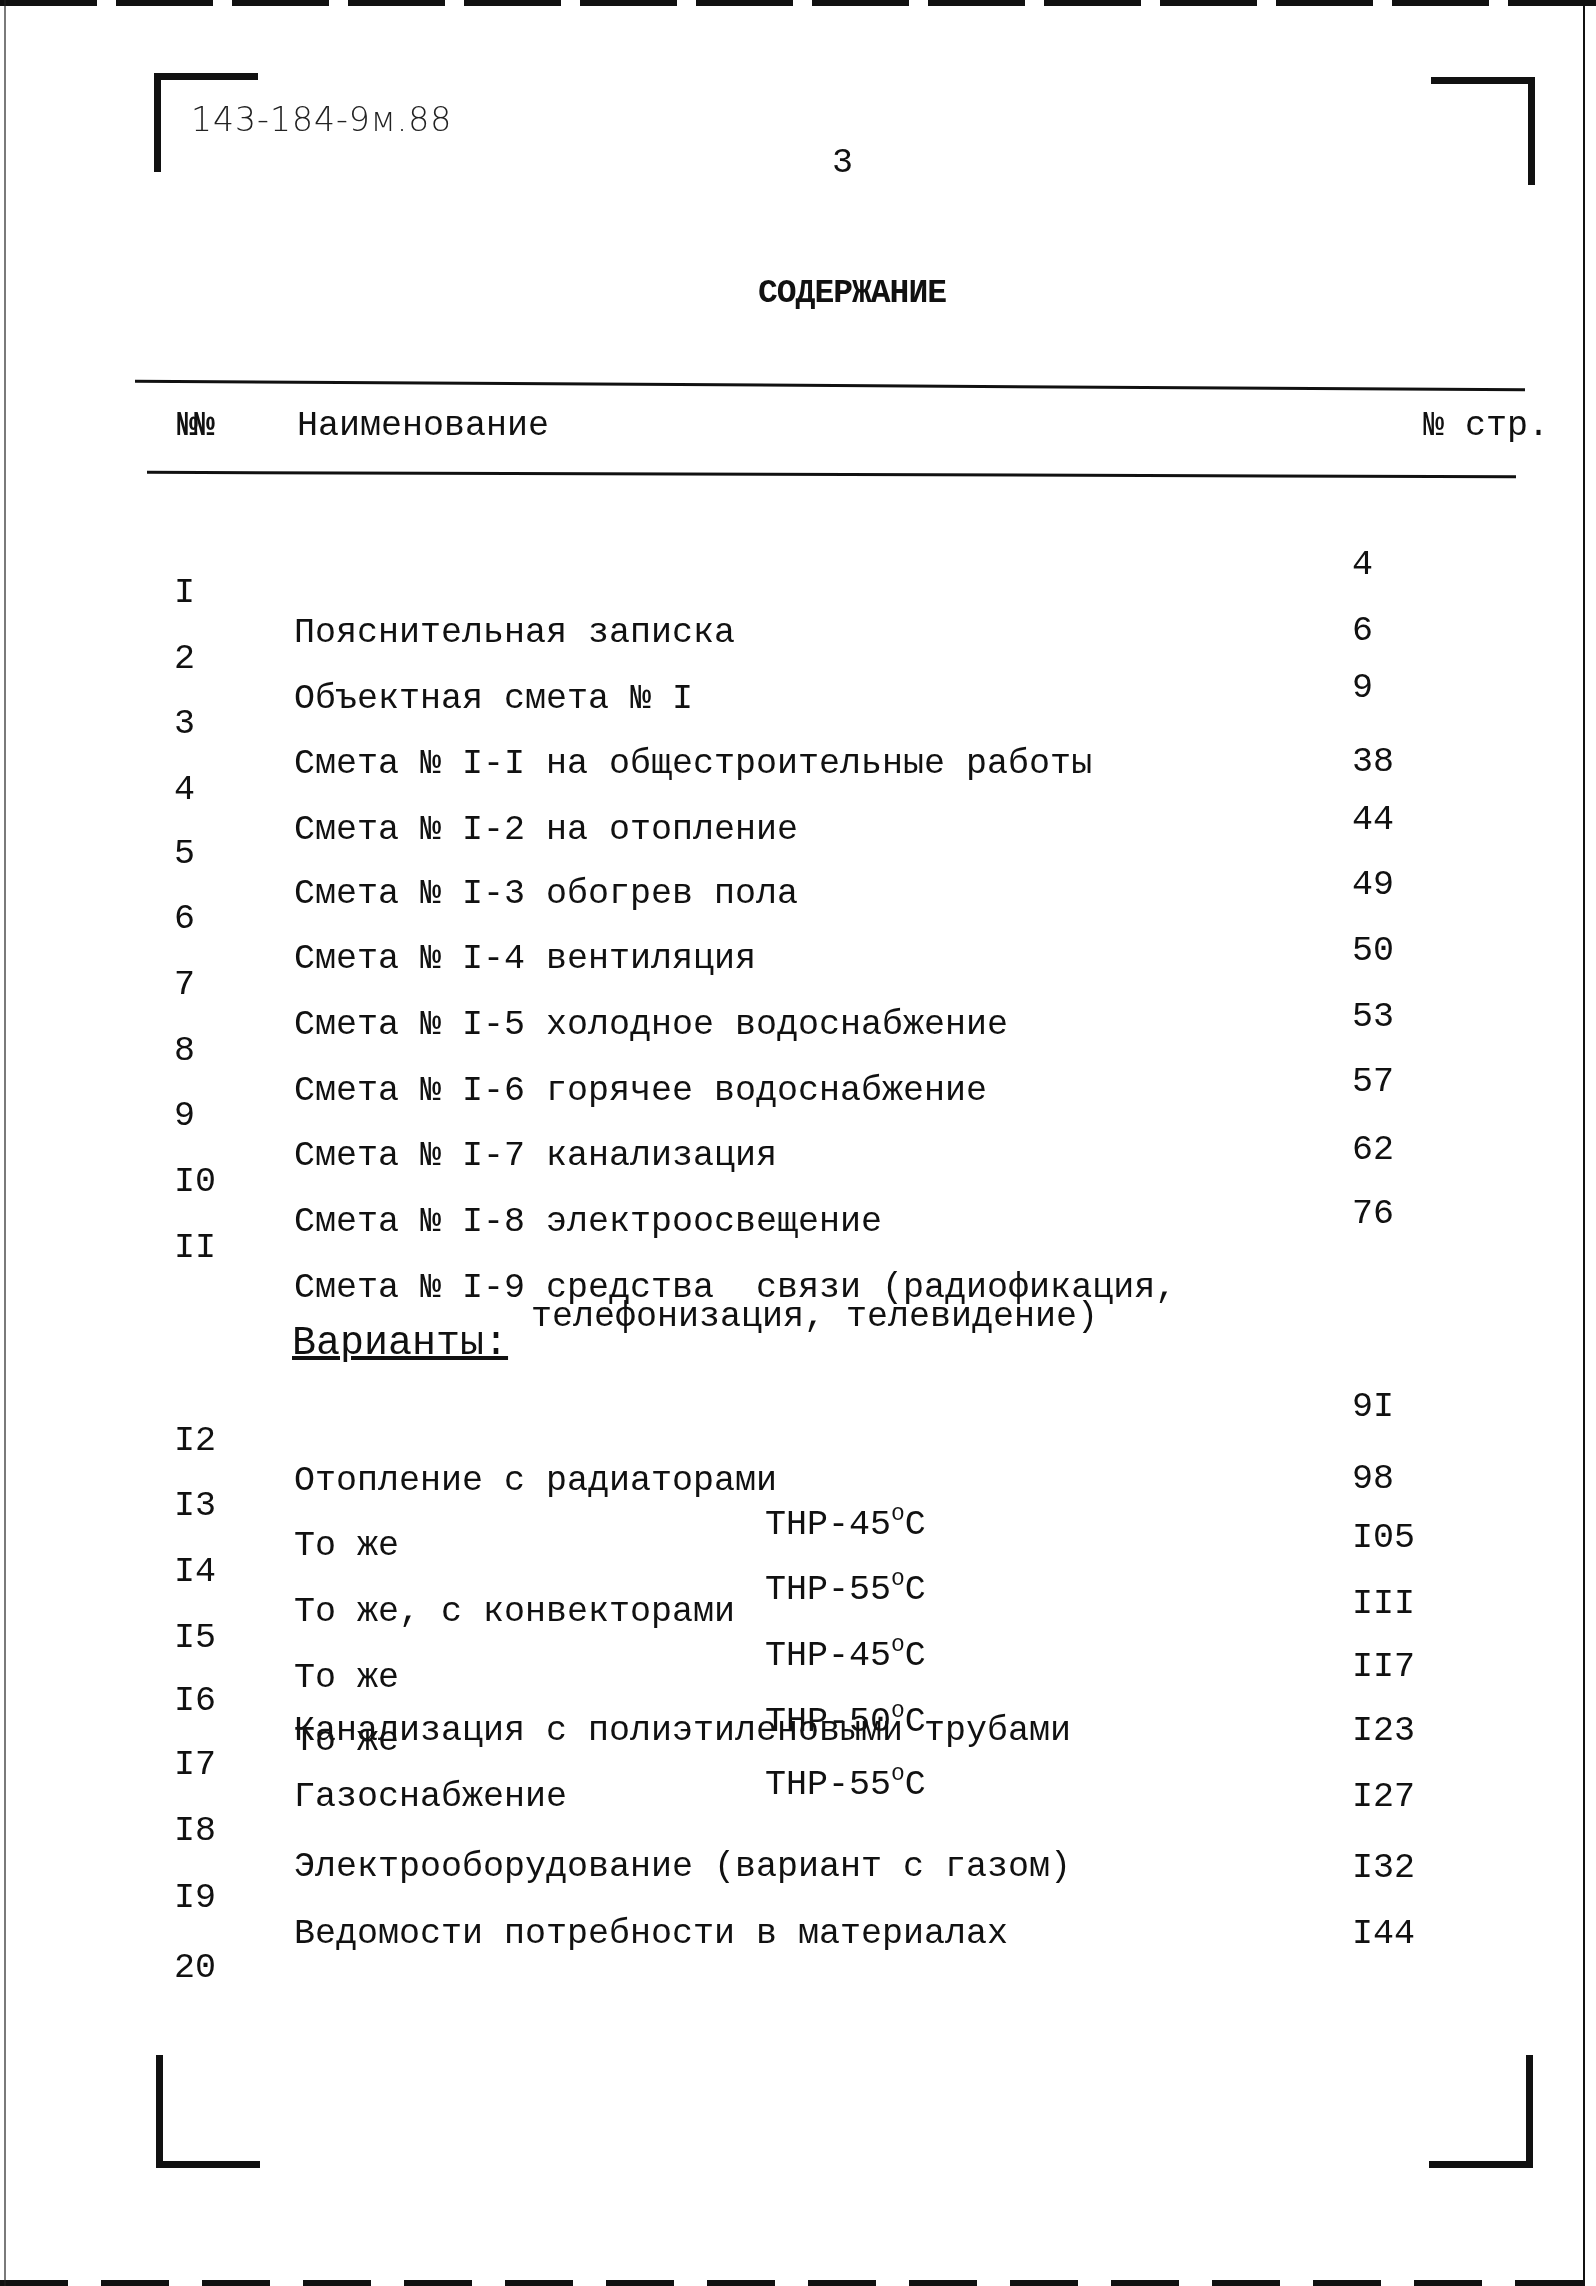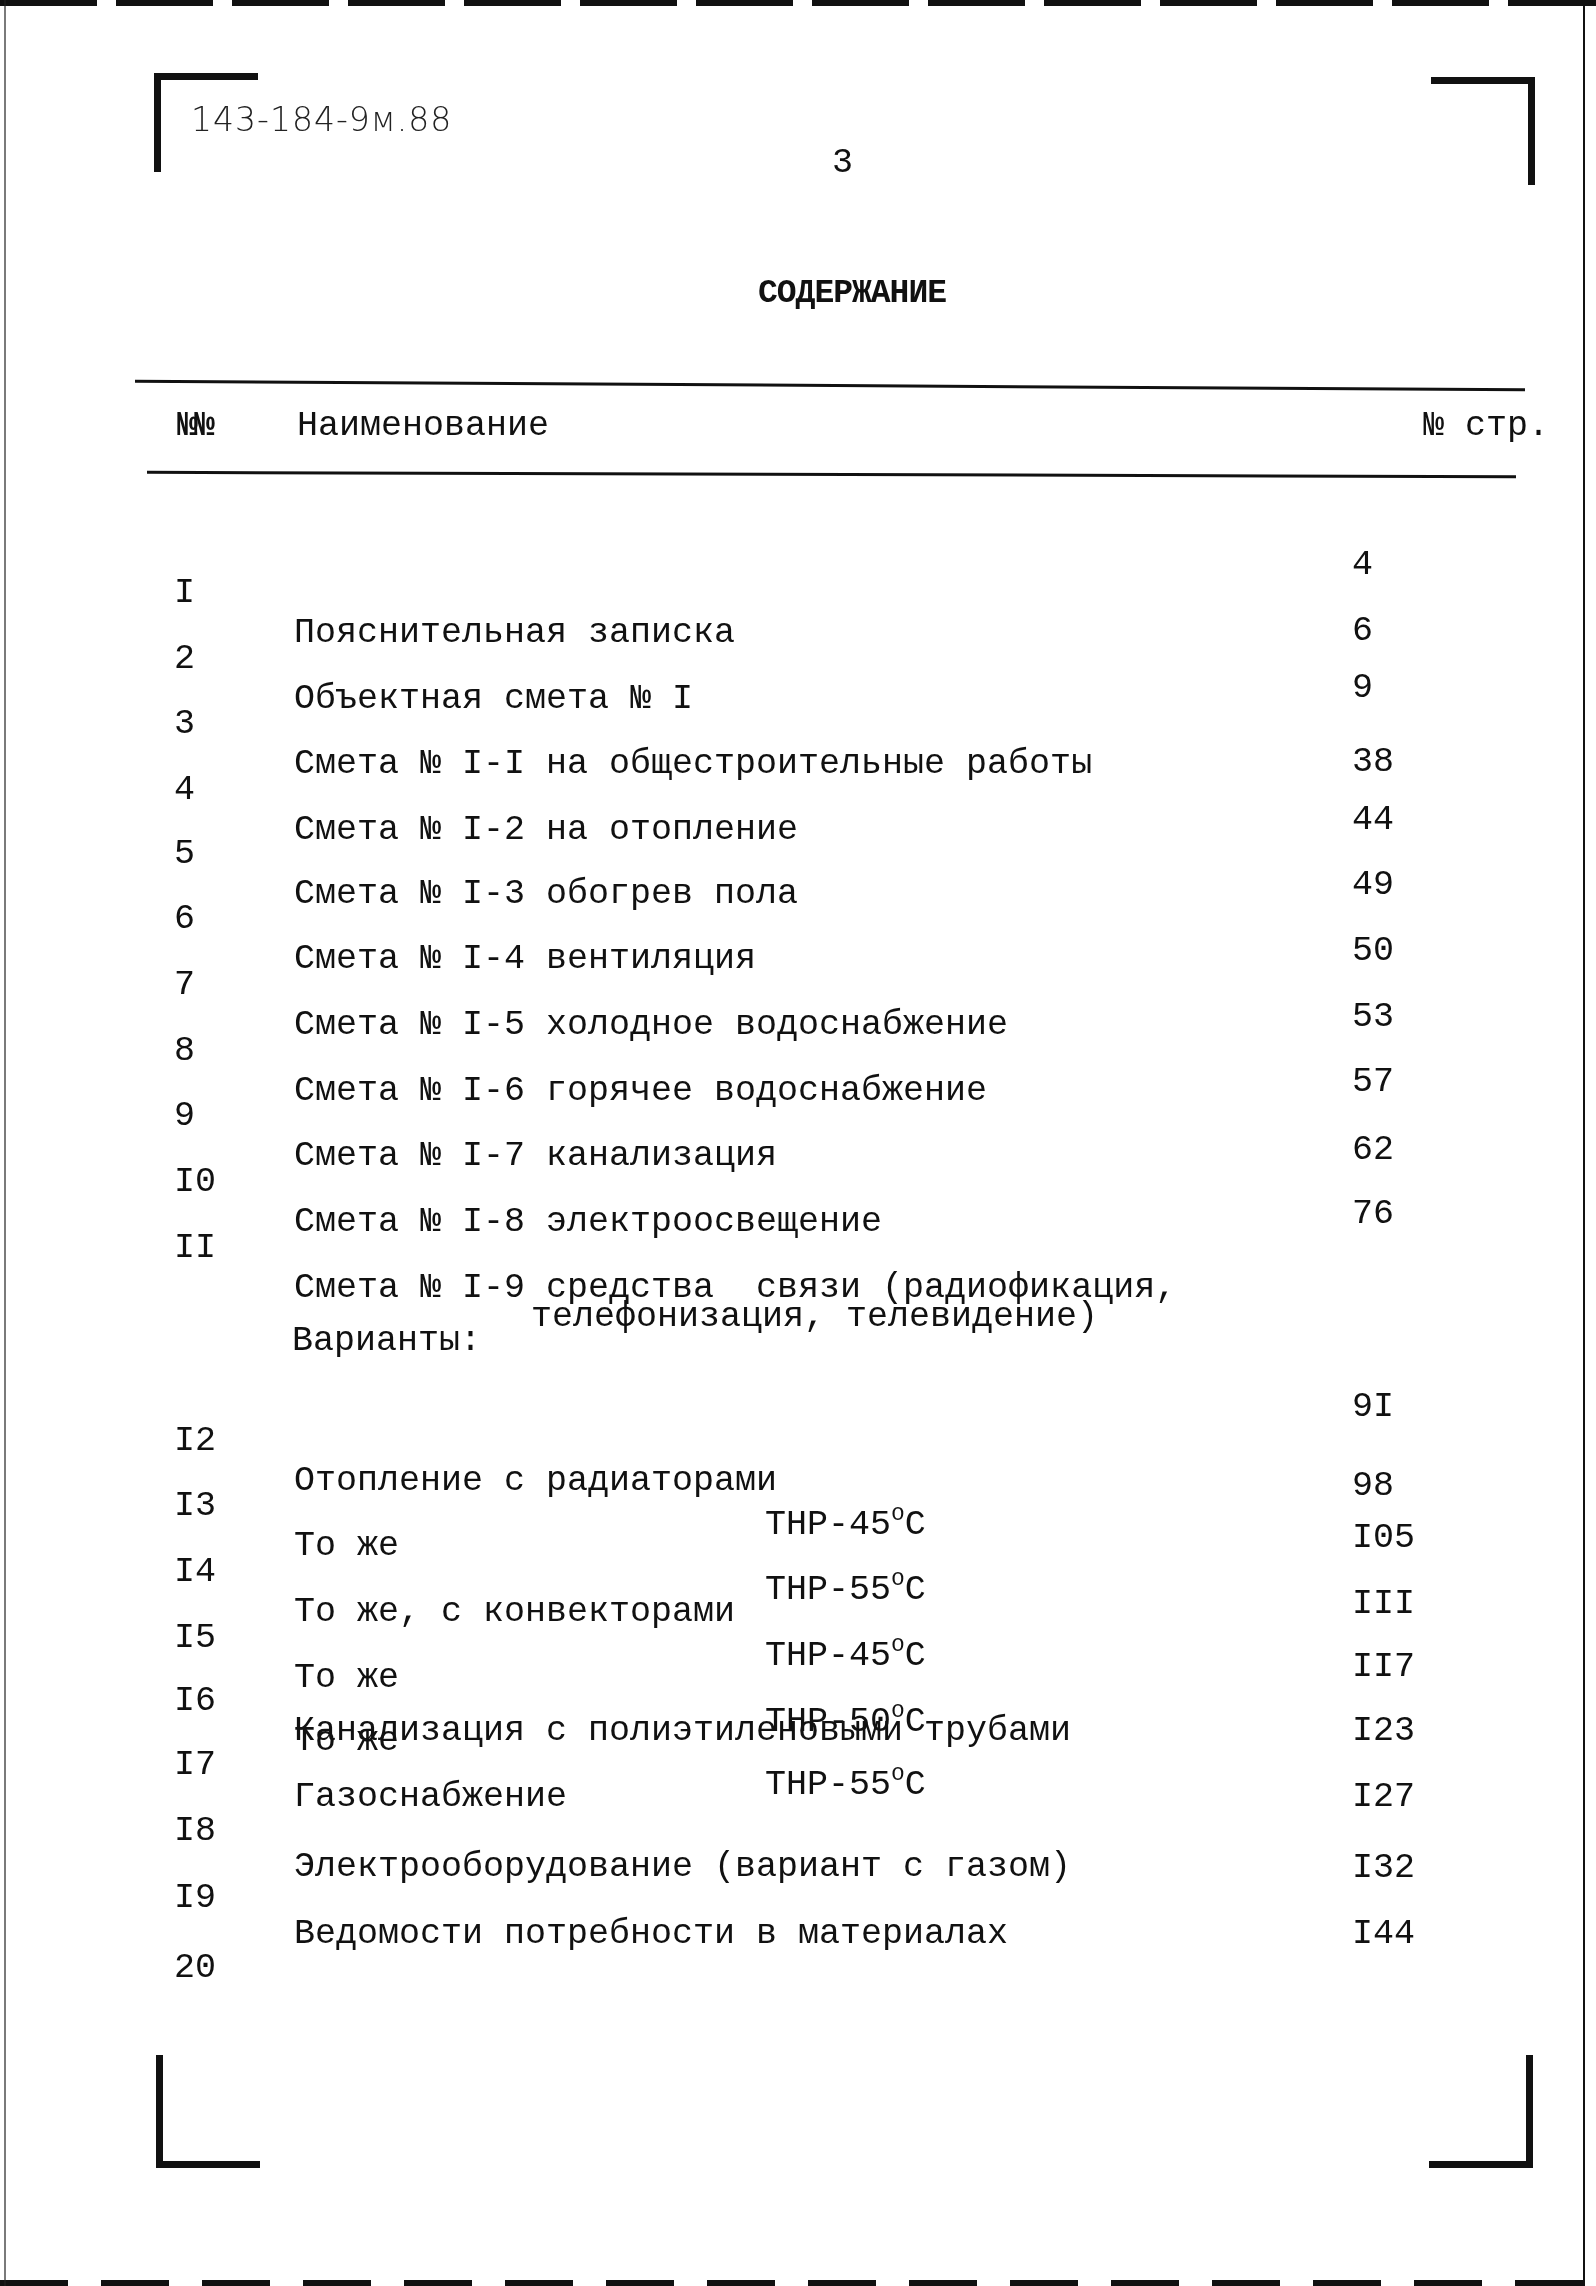--- a/index.html
+++ b/index.html
@@ -27,21 +27,21 @@
   .hdr { position:absolute; top:406px; font-size:35px; }
   .h-num { left:177px; font-weight:bold; letter-spacing:-3.9px; }
   .h-name { left:297px; }
   .h-page { left:1383px;padding-left:40px; }
   .row { position:absolute; left:0; width:1597px; height:58px; font-size:35px; white-space:pre; }
   .row .num { position:absolute; left:174px; }
   .row .name { position:absolute; left:294px; }
   .row .temp { position:absolute; left:765px; }
   .row .pg { position:absolute; left:1352px; }
   .row .sup { font-size:23px; vertical-align:13.5px; }
-  .section { position:absolute; left:292px; top:1321px; font-size:35px; }
+  .section { position:absolute; left:292px; top:1321px; font-size:40px;text-decoration:underline; }
 </style>
 </head>
 <body>
 
 <div class="dash-top"></div>
 <div class="dash-bottom"></div>
 <div class="edge-left"></div>
 <div class="edge-right"></div>
 
 <div class="corner c-tl"></div>
@@ -124,21 +124,21 @@
   <div class="row" style="top:1381px">
     <span class="num">I2</span>
     <span class="name">Отопление с радиаторами</span>
     <span class="temp"><span>ТНР-45</span><span class="sup">o</span><span>С</span></span>
     <span class="pg" style="top:5.8px">9I</span>
   </div>
   <div class="row" style="top:1446px">
     <span class="num">I3</span>
     <span class="name">То же</span>
     <span class="temp"><span>ТНР-55</span><span class="sup">o</span><span>С</span></span>
-    <span class="pg" style="top:20px">98</span>
+    <span class="pg" style="top:13px">98</span>
   </div>
   <div class="row" style="top:1512px">
     <span class="num">I4</span>
     <span class="name">То же, с конвекторами</span>
     <span class="temp"><span>ТНР-45</span><span class="sup">o</span><span>С</span></span>
     <span class="pg" style="top:5.8px">I05</span>
   </div>
   <div class="row" style="top:1578px">
     <span class="num">I5</span>
     <span class="name">То же</span>

